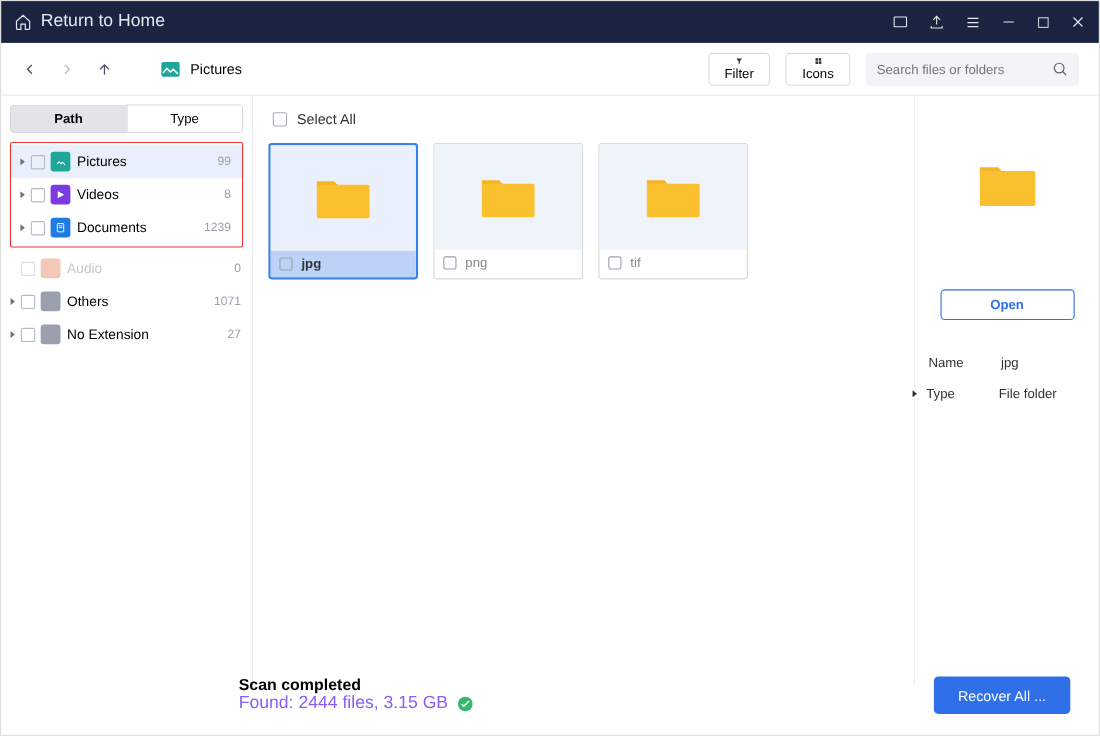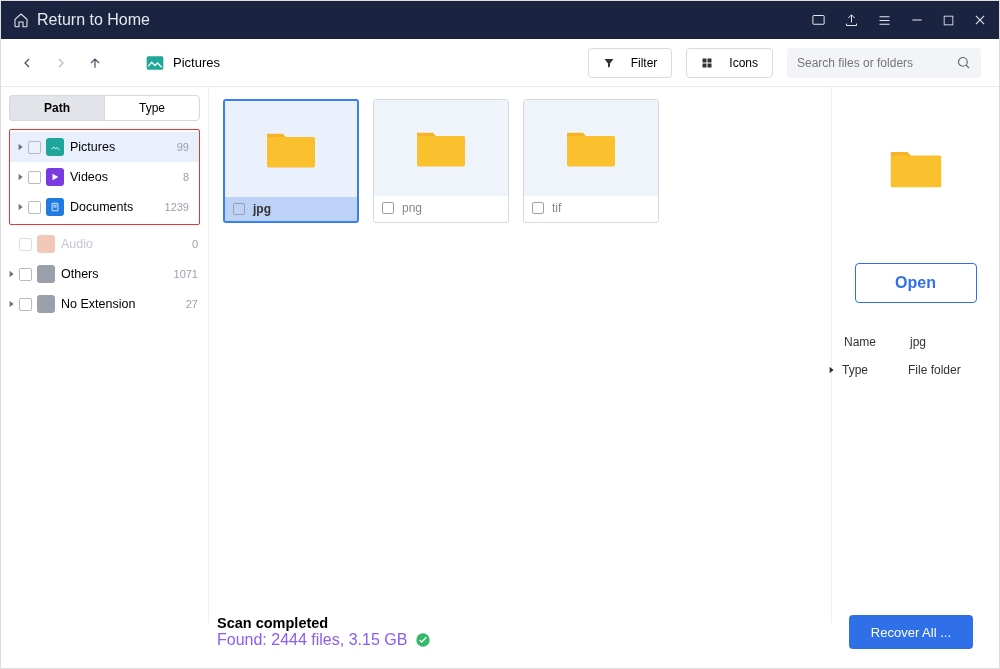--- a/index.html
+++ b/index.html
@@ -11,29 +11,29 @@
 .titlebar .spacer { flex: 1; }
 .titlebar .win-controls { display: flex; gap: 18px; align-items: center; }
 .win-controls svg { cursor: pointer; }
 
 
 .toolbar { height: 48px; display: flex; align-items: center; padding: 0 18px; gap: 14px; border-bottom: 1px solid #e7e9ee; }
 .nav-icons { display: flex; gap: 18px; align-items: center; }
 .nav-icons svg { cursor: pointer; }
 .breadcrumb { display: flex; align-items: center; gap: 8px; margin-left: 28px; font-size: 13px; }
 .toolbar .spacer { flex: 1; }
-.tool-btn { display: flex; align-items: center; gap: 16px; height: 30px; padding: 3px 14px; background: #fff; border: 1px solid #d9dbe1; border-radius: 4px; font-size: 12px; cursor: pointer; }
+.tool-btn { display: flex; align-items: center; gap: 1px; height: 30px; padding: 3px 14px; background: #fff; border: 1px solid #d9dbe1; border-radius: 4px; font-size: 12px; cursor: pointer; flex-direction: column; }
 .search-wrap { display: flex; align-items: center; width: 194px; height: 30px; background: #f3f4f7; border-radius: 4px; padding: 0 10px; }
 .search-wrap input { flex: 1; background: transparent; border: none; outline: none; font-size: 12px; color: #888; }
 
 
 .main { display: flex; height: 536px; }
 
 
-.sidebar { width: 208px; border-right: 1px solid #eceef2; display: flex; flex-direction: column; }
+.sidebar { width: 229px; border-right: 1px solid #eceef2; display: flex; flex-direction: column; }
 .tabrow { display: flex; margin: 8px 8px 6px 8px; }
 .tabrow .tab { flex: 1; height: 26px; display: flex; align-items: center; justify-content: center; font-size: 12px; border: 1px solid #d6d8de; cursor: pointer; }
 .tabrow .tab.active { background: #e2e4e9; font-weight: 600; }
 .tabrow .tab:first-child { border-radius: 4px 0 0 4px; border-right: none; }
 .tabrow .tab:last-child { border-radius: 0 4px 4px 0; }
 
 .highlight-box { border: 1px solid #e33; border-radius: 2px; margin: 2px 8px; }
 .tree { padding: 2px 0; }
 .tree-row { display: flex; align-items: center; height: 30px; padding: 0 6px; font-size: 12.5px; cursor: pointer; position: relative; }
 .tree-row.selected { background: #e9f0fb; }
@@ -57,21 +57,21 @@
 .folder-card .thumb { height: 96px; background: #eff4fb; display: flex; align-items: center; justify-content: center; }
 .folder-card.selected .thumb { background: #eaf1fd; }
 .folder-card .cap { height: 24px; display: flex; align-items: center; gap: 8px; padding: 0 8px; font-size: 12px; }
 .folder-card.selected .cap { background: #bcd2f6; font-weight: 600; color: #333; }
 .folder-card .cap .cb { width: 12px; height: 12px; border: 1px solid #9ba0aa; border-radius: 2px; }
 .folder-card:not(.selected) .cap { color: #888; }
 
 
 .details { width: 168px; border-left: 1px solid #eceef2; padding: 60px 12px 12px 12px; display: flex; flex-direction: column; align-items: center; }
 .details .big-folder { margin-bottom: 74px; }
-.open-btn { width: 122px; height: 40px; border: 1px solid #2f6fe8; color: #2f6fe8; background: #fff; border-radius: 4px; font-size: 16px; font-weight: 600; cursor: pointer; margin-bottom: 32px; }
+.open-btn { width: 122px; height: 28px; border: 1px solid #2f6fe8; color: #2f6fe8; background: #fff; border-radius: 4px; font-size: 12px; font-weight: 600; cursor: pointer; margin-bottom: 32px; }
 .detail-rows { width: 100%; font-size: 12px; color: #333; }
 .detail-rows .drow { display: flex; align-items: center; margin-bottom: 14px; }
 .detail-rows .dlabel { width: 66px; color: #333; }
 .detail-rows .dval { color: #333; }
 .drow .caret2 { width: 14px; margin-left: -16px; }
 
 
 .footer { position: absolute; left: 216px; right: 26px; bottom: 14px; height: 44px; display: flex; align-items: center; }
 .footer .status { display: flex; flex-direction: column; }
 .footer .status .h { font-size: 14.5px; font-weight: 600; }
@@ -243,20 +243,24 @@
         <span class="cb"></span>
         <span class="micon" style="background:#9aa0ac"></span>
         <span class="label">No Extension</span>
         <span class="count">27</span>
       </div>
     </div>
   </div>
 
   <div class="content">
     <div class="items-area">
+      <div class="select-all">
+        <span class="cb"></span>
+        <span>Select All</span>
+      </div>
       <div class="folder-grid" id="folder-grid">
           <div class="folder-card selected">
     <div class="thumb">
       <svg width="52" height="40" viewBox="0 0 64 50">
                 <path d="M2 6h20l5 6H2z" fill="#f6b327"></path>
                 <rect x="2" y="10" width="60" height="38" rx="2" fill="#fbc02d"></rect>
               </svg>
     </div>
     <div class="cap">
       <span class="cb"></span>

